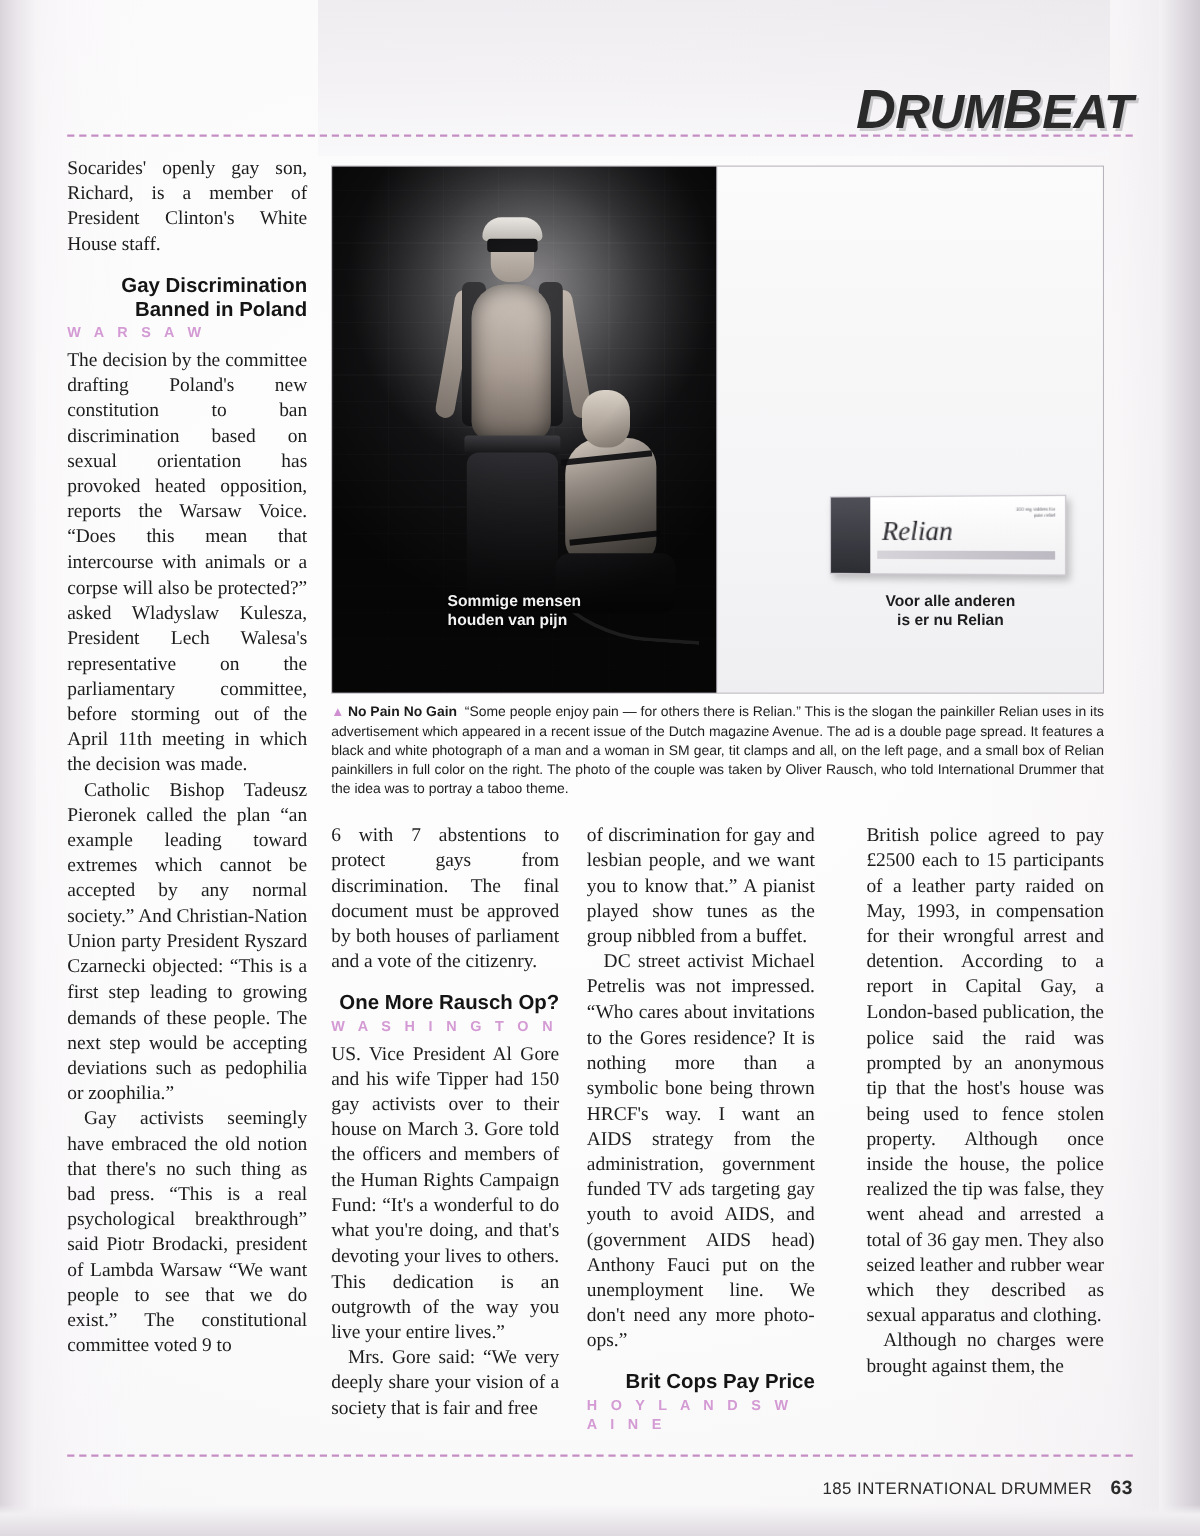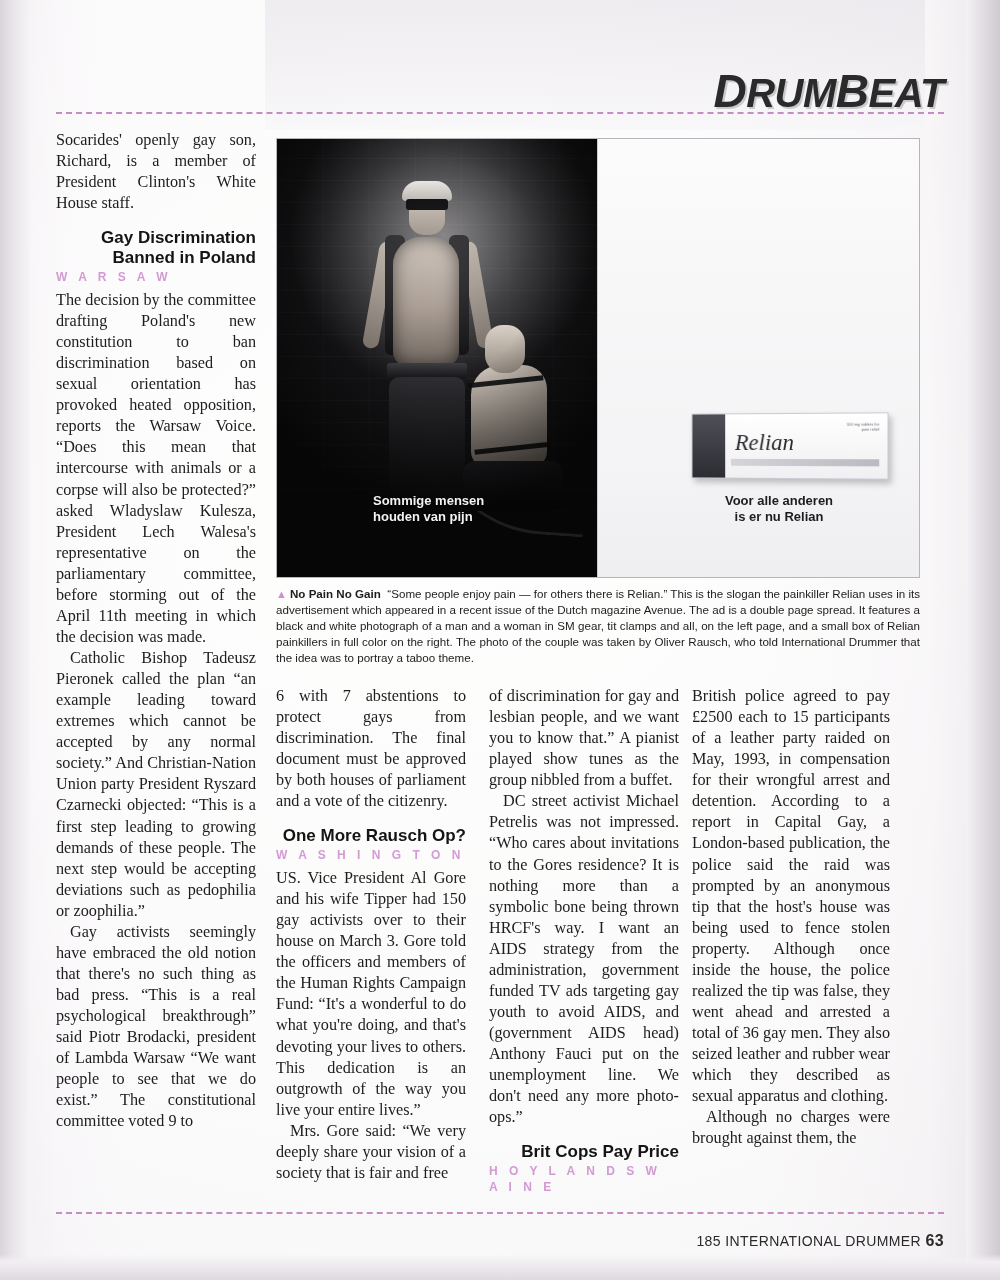--- a/index.html
+++ b/index.html
@@ -86,20 +86,21 @@
     right: 56px;
     top: 1232px;
     font-family: "Liberation Sans", sans-serif;
     font-size: 14px;
     letter-spacing: 0.4px;
     color: #2a2a2a;
   }
   .footer .pg {
     font-weight: bold;
     font-size: 16px;
+    margin-left: 11px;
   }
 
   
   .col {
     position: absolute;
     font-size: 16.2px;
     line-height: 1.30;
     text-align: justify;
     color: #1d1d1d;
   }
@@ -118,21 +119,21 @@
     left: 276px;
     top: 686px;
     width: 190px;
   }
   #col-b {
     left: 489px;
     top: 686px;
     width: 190px;
   }
   #col-c {
-    left: 692px;
+    left: 722px;
     top: 686px;
     width: 198px;
   }
 
   .head {
     font-family: "Liberation Sans", sans-serif;
     font-weight: bold;
     font-size: 17px;
     line-height: 1.18;
     text-align: right;
@@ -353,21 +354,21 @@
     text-align: right;
   }
   .relian-box .underline {
     position: absolute;
     left: 40px; right: 8px; bottom: 12px;
     height: 7px;
     background: linear-gradient(90deg, #d6d3d9, #bdb9c2);
   }
   .ad-right-caption {
     position: absolute;
-    right: 40px;
+    right: 27px;
     bottom: 52px;
     width: 200px;
     text-align: center;
     font-family: "Liberation Sans", sans-serif;
     font-weight: bold;
     font-size: 13px;
     line-height: 1.25;
     color: #1d1d1f;
   }
 

